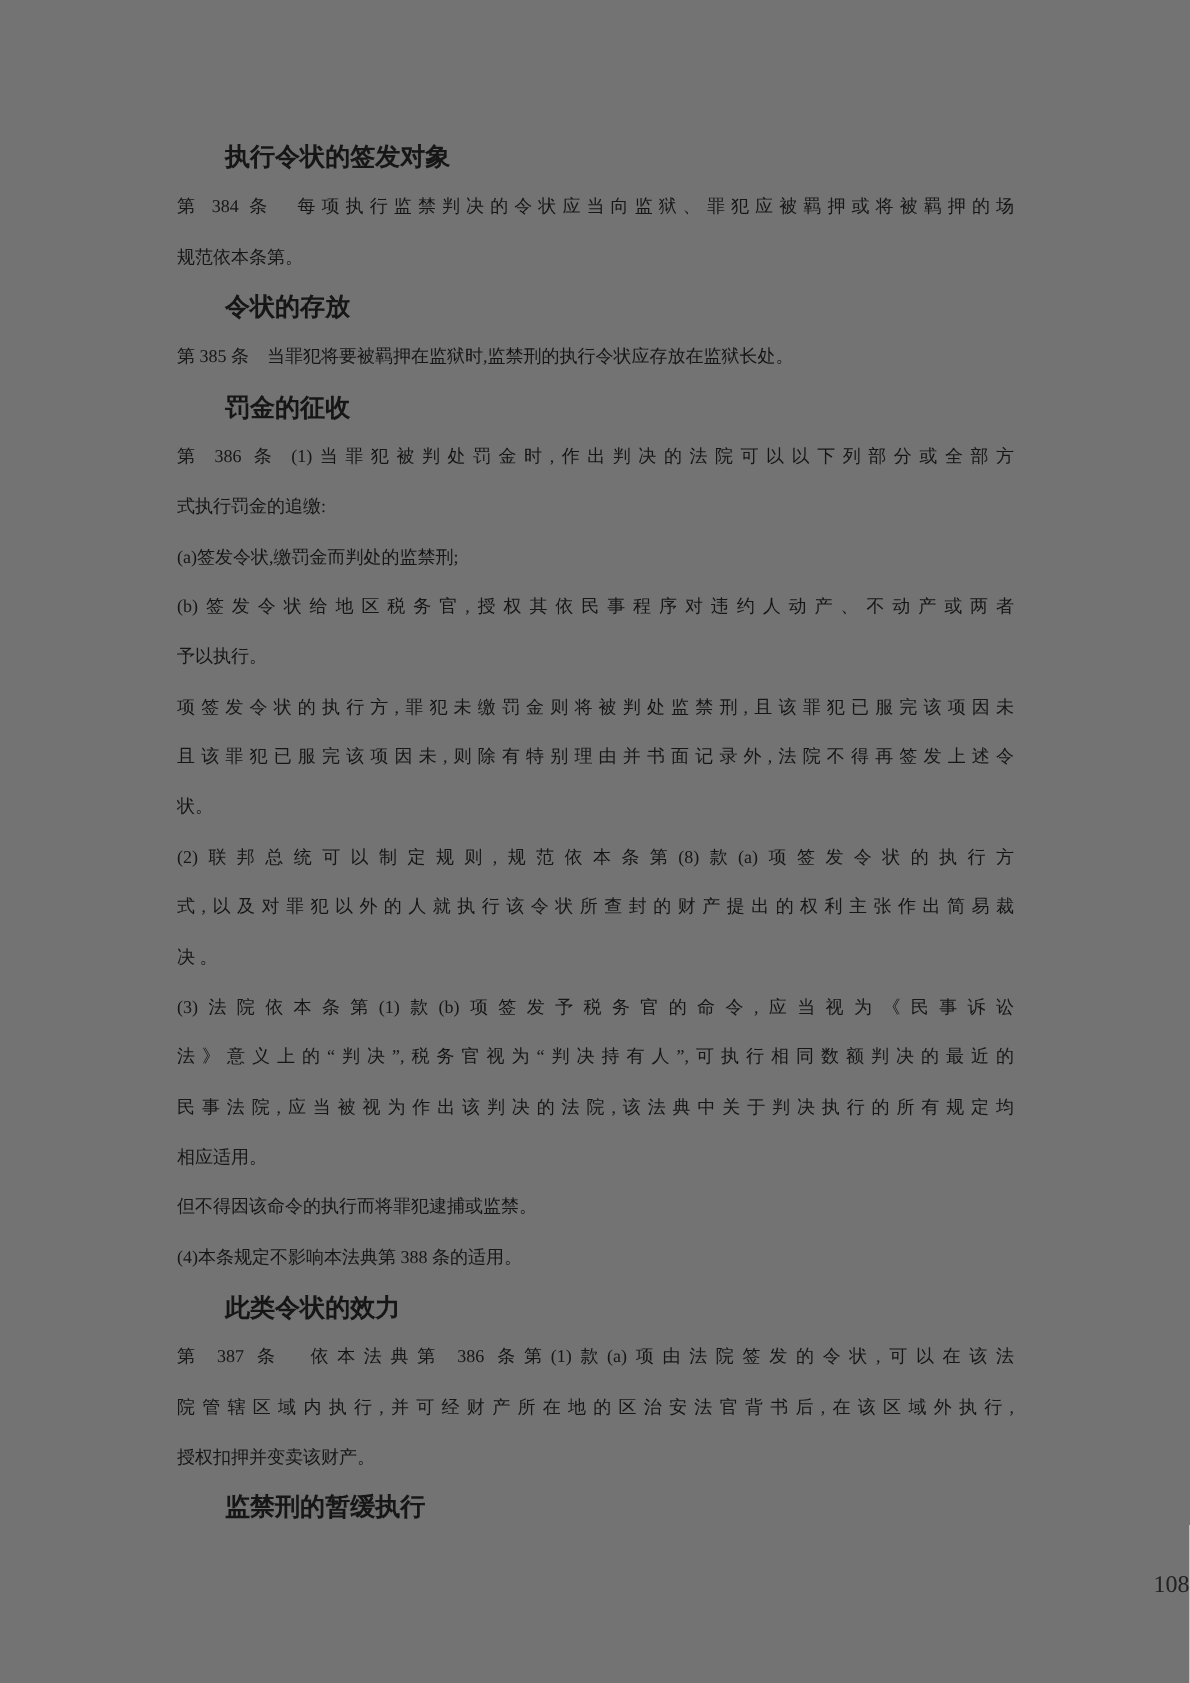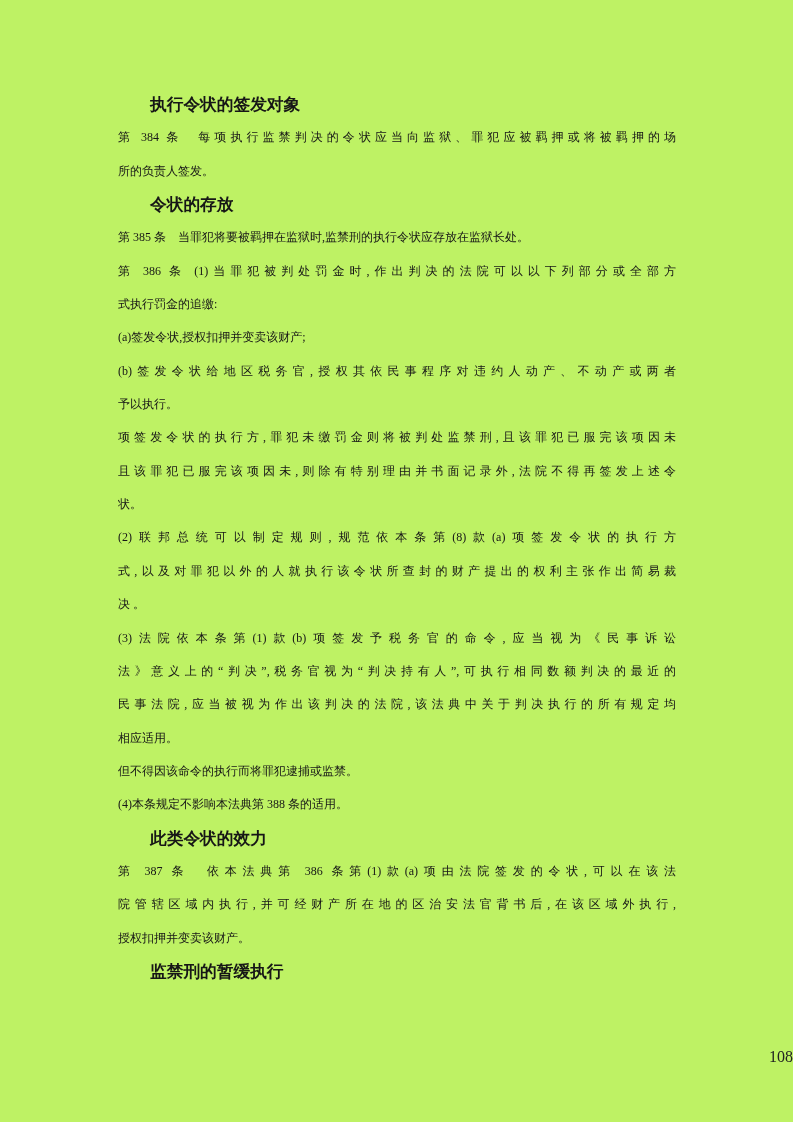--- a/index.html
+++ b/index.html
@@ -1,20 +1,20 @@
 <!DOCTYPE html>
 <html><head>
 <meta charset="utf-8">
 <style>
   html, body { margin: 0; padding: 0; background: #ffffff; }
   .page {
     position: relative;
     width: 793px;
     height: 1122px;
-    background: #bef264;
+    background: #737373;
     font-family: "Liberation Serif", "DejaVu Serif", serif;
     color: #161616;
     overflow: hidden;
   }
   .content {
     position: absolute;
     left: 118px;
     top: 88px;
     width: 558px;
   }
@@ -44,26 +44,27 @@
     color: #222222;
   }
 </style>
 </head>
 <body>
 
 <div class="page">
   <div class="content" id="doc-content">
       <div class="line heading">执行令状的签发对象</div>
       <div class="line fill">第 384 条　每项执行监禁判决的令状应当向监狱、罪犯应被羁押或将被羁押的场</div>
-      <div class="line">所的负责人签发。</div>
+      <div class="line">规范依本条第。</div>
       <div class="line heading">令状的存放</div>
       <div class="line">第 385 条　当罪犯将要被羁押在监狱时,监禁刑的执行令状应存放在监狱长处。</div>
+      <div class="line heading">罚金的征收</div>
       <div class="line fill">第 386 条 (1)当罪犯被判处罚金时,作出判决的法院可以以下列部分或全部方</div>
       <div class="line">式执行罚金的追缴:</div>
-      <div class="line">(a)签发令状,授权扣押并变卖该财产;</div>
+      <div class="line">(a)签发令状,缴罚金而判处的监禁刑;</div>
       <div class="line fill">(b)签发令状给地区税务官,授权其依民事程序对违约人动产、不动产或两者</div>
       <div class="line">予以执行。</div>
       <div class="line fill">项签发令状的执行方,罪犯未缴罚金则将被判处监禁刑,且该罪犯已服完该项因未</div>
       <div class="line fill">且该罪犯已服完该项因未,则除有特别理由并书面记录外,法院不得再签发上述令</div>
       <div class="line">状。</div>
       <div class="line fill">(2)联邦总统可以制定规则,规范依本条第(8)款(a)项签发令状的执行方</div>
       <div class="line fill">式,以及对罪犯以外的人就执行该令状所查封的财产提出的权利主张作出简易裁</div>
       <div class="line">决 。</div>
       <div class="line fill">(3)法院依本条第(1)款(b)项签发予税务官的命令,应当视为《民事诉讼</div>
       <div class="line fill">法》意义上的“判决”,税务官视为“判决持有人”,可执行相同数额判决的最近的</div>

